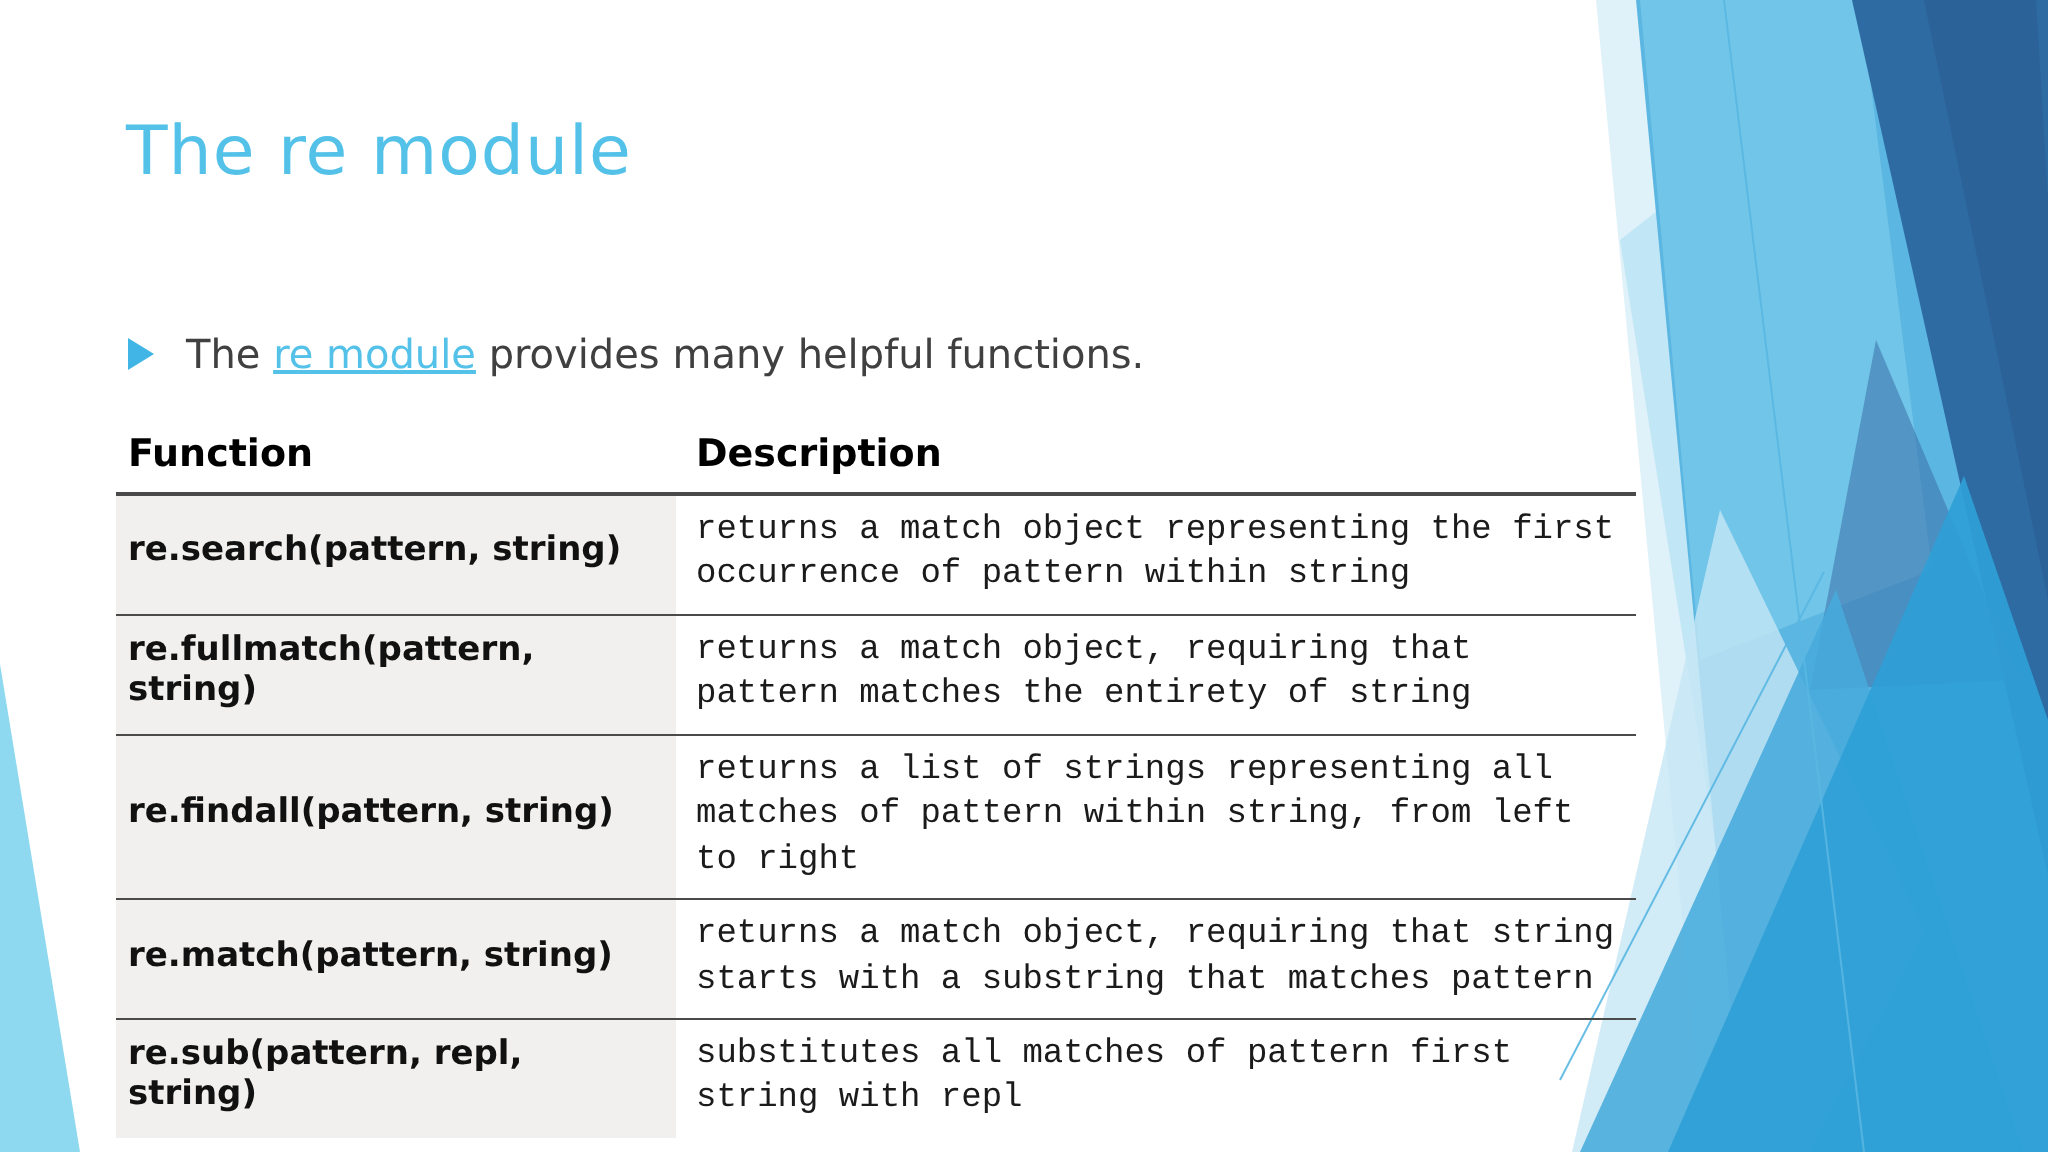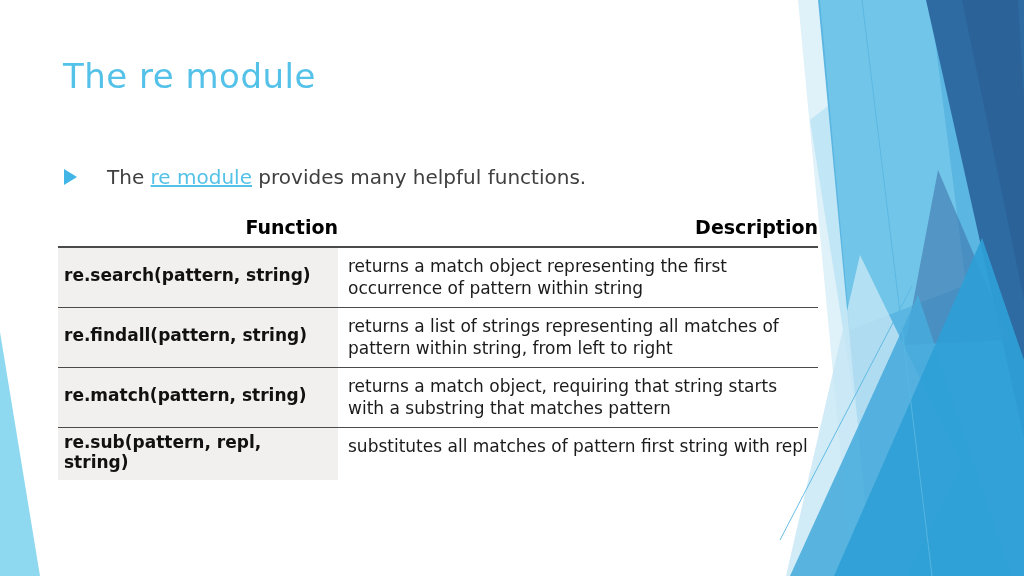--- a/index.html
+++ b/index.html
@@ -11,52 +11,52 @@
   
   .decor{position:absolute;top:0;left:0;width:1024px;height:576px;pointer-events:none;}
   
   .content{position:absolute;top:0;left:0;width:830px;height:528px;}
   .slide-title{
     position:absolute;left:63px;top:56px;
     font-size:34px;color:#54c2e8;letter-spacing:0.5px;font-weight:400;
   }
   .bullet-line{
     position:absolute;left:64px;top:165px;width:700px;
-    font-size:20px;color:#404040;display:flex;align-items:center;gap:14px;
+    font-size:20px;color:#404040;display:flex;align-items:center;
   }
   .bullet-tri{
     width:0;height:0;margin-right:16px;flex:0 0 auto;
     border-top:8px solid transparent;border-bottom:8px solid transparent;
     border-left:13px solid #41b6e6;
   }
   .bullet-text a{
     color:#54c2e8;text-decoration:underline;text-decoration-color:#54c2e8;
     cursor:pointer;
   }
   
   .re-table{
     position:absolute;left:58px;top:212px;width:760px;
     border-collapse:collapse;table-layout:fixed;
     font-size:17px;color:#1b1b1b;
   }
   .re-table col.c-fn{width:280px;}
   .re-table col.c-desc{width:480px;}
   .re-table th{
-    text-align:right;font-size:19px;font-weight:bold;color:#000;
+    text-align:left;font-size:19px;font-weight:bold;color:#000;
     padding:4px 0 8px 6px;border-bottom:2px solid #4a4a4a;background:#fff;
   }
   .re-table th.h-desc{padding-left:10px;}
   .re-table td{border-bottom:1px solid #4a4a4a;}
   .re-table tr:last-child td{border-bottom:none;margin-left:34px;}
   .re-table td.fn{
     background:#f1f0ee;font-weight:bold;color:#111;
     padding:4px 8px 8px 6px;vertical-align:middle;
   }
   .re-table td.desc{
-    padding:7px 4px 7px 10px;vertical-align:top;line-height:1.32;
+    padding:7px 4px 7px 10px;vertical-align:top;line-height:1.32;font-family:Liberation Mono, monospace;
   }
 </style>
 </head>
 <body>
 
 <svg class="decor" viewBox="0 0 1024 576" xmlns="http://www.w3.org/2000/svg" aria-hidden="true">
 
   <polygon points="798,0 832,0 905,576 852,576" fill="#dff1f9"></polygon>
   <polygon points="810,120 842,95 935,576 882,576" fill="#a8dcf2" opacity="0.55"></polygon>
 
@@ -99,20 +99,24 @@
         <th class="h-fn">Function</th>
         <th class="h-desc">Description</th>
       </tr>
     </thead>
     <tbody>
       <tr>
         <td class="fn">re.search(pattern, string)</td>
         <td class="desc">returns a match object representing the first occurrence of pattern within string</td>
       </tr>
       <tr>
+        <td class="fn">re.fullmatch(pattern, string)</td>
+        <td class="desc">returns a match object, requiring that pattern matches the entirety of string</td>
+      </tr>
+      <tr>
         <td class="fn">re.findall(pattern, string)</td>
         <td class="desc">returns a list of strings representing all matches of pattern within string, from left to right</td>
       </tr>
       <tr>
         <td class="fn">re.match(pattern, string)</td>
         <td class="desc">returns a match object, requiring that string starts with a substring that matches pattern</td>
       </tr>
       <tr>
         <td class="fn">re.sub(pattern, repl, string)</td>
         <td class="desc">substitutes all matches of pattern first string with repl</td>

